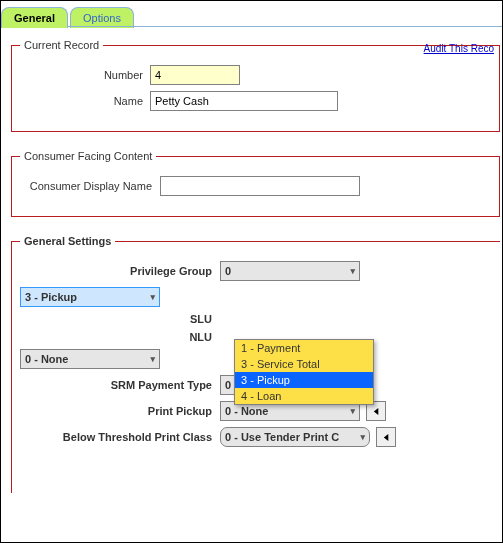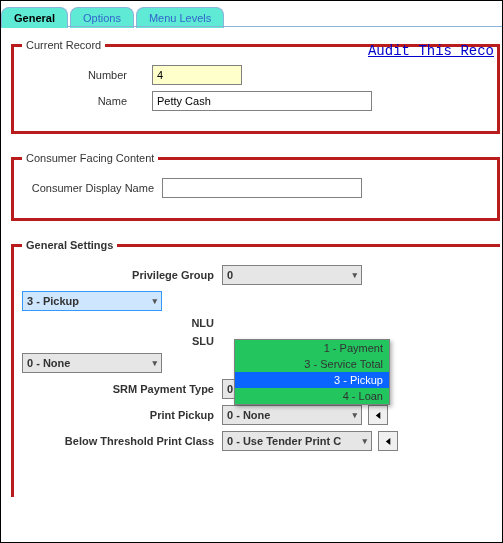--- a/index.html
+++ b/index.html
@@ -23,147 +23,144 @@
     position: relative;
   }
   .tab {
     padding: 4px 12px 4px 12px;
     border: 1px solid #8cb3d9;
     border-bottom: none;
     border-top-left-radius: 8px;
     border-top-right-radius: 8px;
     margin-right: 2px;
     color: #3366cc;
-    background: #5eead4;
+    background: #bef264;
     cursor: pointer;
     font-size: 11px;
     position: relative;
     top: 1px;
   }
   .tab.active {
     color: #000;
     font-weight: bold;
-    background: #5eead4;
+    background: #bef264;
     border-color: #8cb3d9;
     z-index: 2;
   }
   .tabunderline {
     position: absolute;
     left: 0; right: 0; bottom: 0;
     height: 1px;
     background: #8cb3d9;
     z-index: 0;
   }
   .panel {
     padding: 8px 2px 8px 10px;
   }
   fieldset {
-    border: 3px solid #b91c1c;
+    border: 1px solid #b91c1c;
     margin: 4px 0 18px 0;
     padding: 8px 8px 14px 8px;
   }
   legend {
     font-size: 11px;
     color: #333;
     padding: 0 4px;
   }
   .row {
     display: flex;
     align-items: center;
     margin: 6px 0;
   }
   .label {
     width: 200px;
     text-align: right;
     padding-right: 8px;
     color: #333;
   }
-  .cur-label { width: 130px; text-align: right; padding-right: 25px; }
+  .cur-label { width: 130px; text-align: right; padding-right: 7px; }
   input[type=text].field {
     height: 20px;
     border: 1px solid #808080;
     padding: 1px 4px;
     font-family: inherit;
     font-size: 11px;
   }
   .numfield {
     width: 90px;
     background: #ffffcc;
   }
-  .namefield { width: 220px; }
+  .namefield { width: 188px; }
   .cdnfield { width: 200px; border: 1px solid #808080; height: 20px; }
   .link {
     color: #0000cc;
     text-decoration: underline;
     cursor: pointer;
     position: absolute;
     right: 8px;
     top: 42px;
-    font-size: 14px;
-    font-family: Liberation Mono, monospace;
+    font-size: 10px;
   }
   .select {
     width: 140px;
     height: 20px;
     border: 1px solid #808080;
     background: #e6e6e6;
     display: flex;
     align-items: center;
     justify-content: space-between;
     padding: 0 4px 0 4px;
     font-size: 11px;
     cursor: pointer;
   }
   .select.highlight {
     background: #cfe6ff;
     border: 1px solid #3399ff;
   }
-  .select.wide { width: 150px; }
+  .select.wide { width: 150px; border-radius: 7px; }
   .chev {
     font-size: 9px;
     color: #555;
   }
   .iconbtn {
     width: 20px; height: 20px;
     border: 1px solid #808080;
     background: #f0f0f0;
     margin-left: 6px;
     display: flex; align-items: center; justify-content: center;
     cursor: pointer;
   }
   .iconbtn svg { width: 9px; height: 9px; }
   .dropdown {
     position: absolute;
     left: 233px;
     top: 338px;
-    width: 156px;
-    background: #22c55e;
+    width: 140px;
+    background: #fde047;
     border: 1px solid #808080;
     box-shadow: 2px 2px 4px rgba(0,0,0,0.3);
     z-index: 10;
-    text-align: right;
   }
   .dropdown .opt {
     padding: 2px 6px;
     font-size: 11px;
     cursor: pointer;
   }
   .dropdown .opt.sel {
     background: #0a64ff;
     color: #fff;
   }
   .fs-general { border-bottom: none; border-right: none; padding-bottom: 40px; font-weight: bold; }
 </style>
 </head>
 <body>
 
 <div class="tabs">
   <div class="tab active">General</div>
   <div class="tab">Options</div>
-  <div class="tab">Menu Levels</div>
   <div class="tabunderline"></div>
 </div>
 
 <a class="link">Audit This Reco</a>
 
 <div class="panel">
 
   <fieldset>
     <legend>Current Record</legend>
     <div class="row">
@@ -196,25 +193,25 @@
     </div>
 
     <div class="row">
       <div class="select highlight">
         <span>3 - Pickup</span>
         <span class="chev">▾</span>
       </div>
     </div>
 
     <div class="row">
+      <div class="label">SLU</div>
+    </div>
+
+    <div class="row">
       <div class="label">NLU</div>
-    </div>
-
-    <div class="row">
-      <div class="label">SLU</div>
     </div>
 
     <div class="row">
       <div class="select">
         <span>0 - None</span>
         <span class="chev">▾</span>
       </div>
     </div>
 
     <div class="row">

